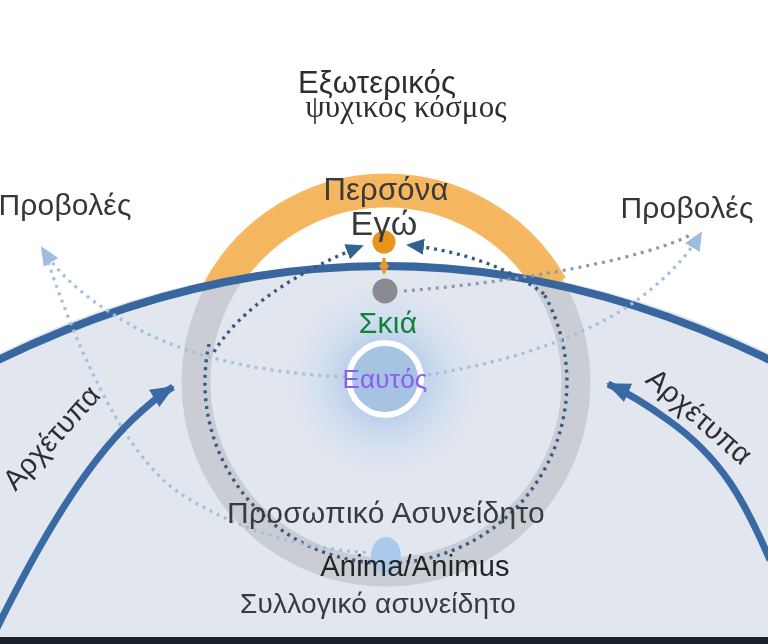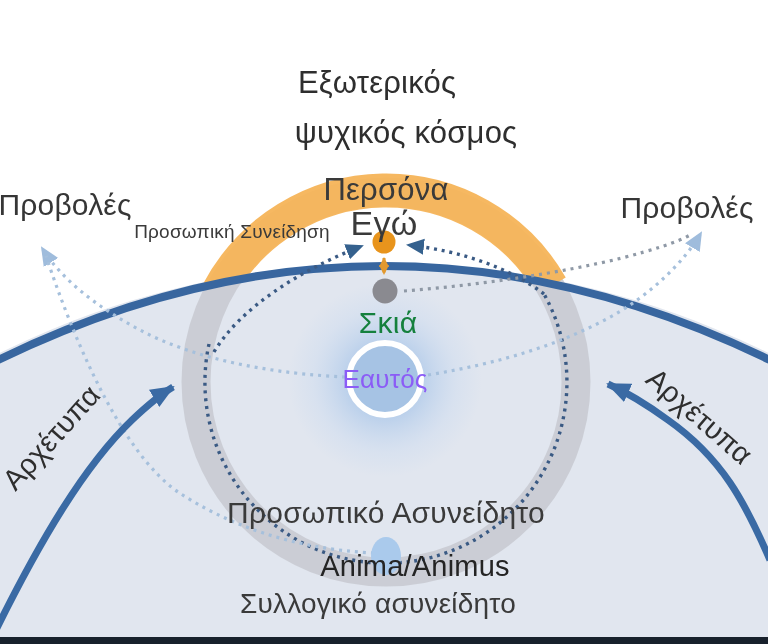--- a/index.html
+++ b/index.html
@@ -109,26 +109,25 @@
     <circle cx="385" cy="291" r="12.5" fill="#8a8a90"></circle>
 
     <ellipse cx="386" cy="556" rx="15" ry="19" fill="#aacaec"></ellipse>
 
     <circle cx="385" cy="379" r="36" fill="#a6c3e4" stroke="#ffffff" stroke-width="6"></circle>
 
     <rect x="0" y="637" width="768" height="7" fill="#18212c"></rect>
   </svg>
 
   <div class="lbl lbl-title" style="left:377px;top:66px;">Εξωτερικός</div>
-  <div class="lbl lbl-title" style="left:406px;top:116px;">ψυχικός κόσμος</div>
+  <div class="lbl lbl-title" style="left:406px;top:90px;font-family:Liberation Serif, serif;">ψυχικός κόσμος</div>
 
   <div class="lbl lbl-persona" style="left:386px;top:173px;">Περσόνα</div>
   <div class="lbl lbl-ego" style="left:384px;top:205px;">Εγώ</div>
 
-  <div class="lbl lbl-small" style="left:232px;top:222px;">Προσωπική Συνείδηση</div>
 
   <div class="lbl lbl-proj" style="left:65px;top:188px;">Προβολές</div>
   <div class="lbl lbl-proj" style="left:687px;top:191px;">Προβολές</div>
 
   <div class="lbl lbl-shadow" style="left:388px;top:306px;">Σκιά</div>
 
   <div class="lbl lbl-self" style="left:385px;top:365px;">Εαυτός</div>
 
   <div class="lbl lbl-pu" style="left:386px;top:455px;margin-top:41px;">Προσωπικό Ασυνείδητο</div>
 

